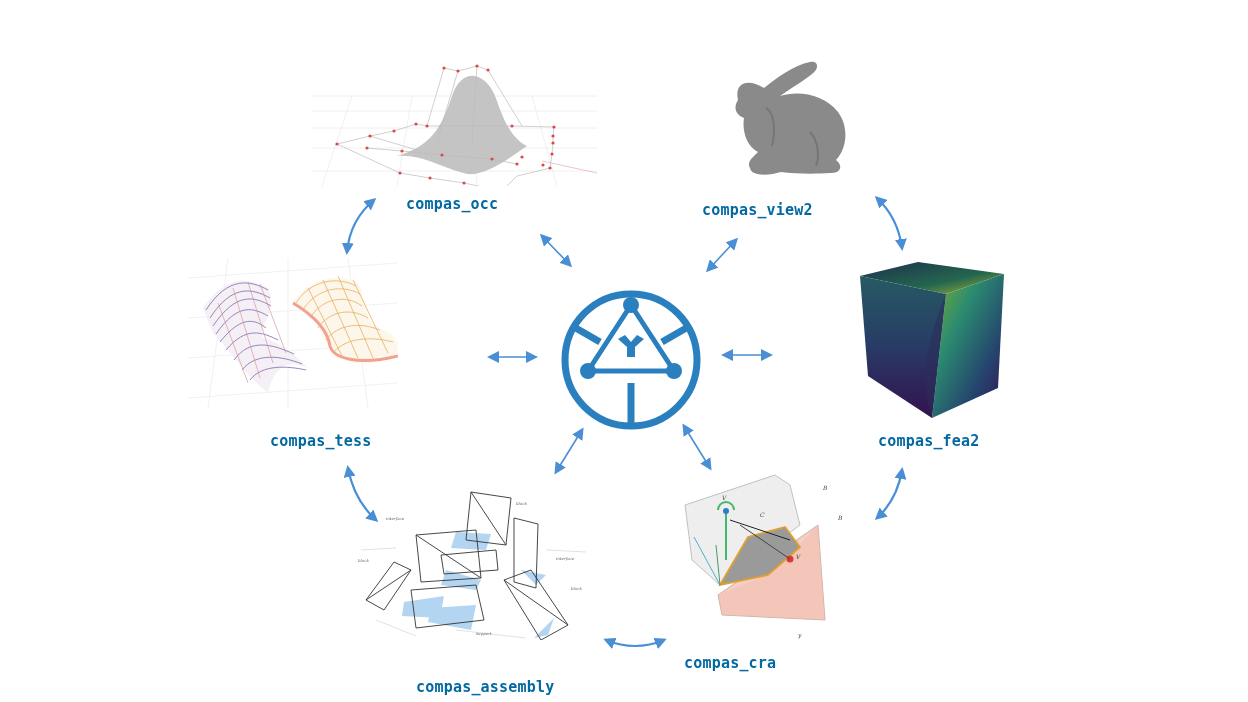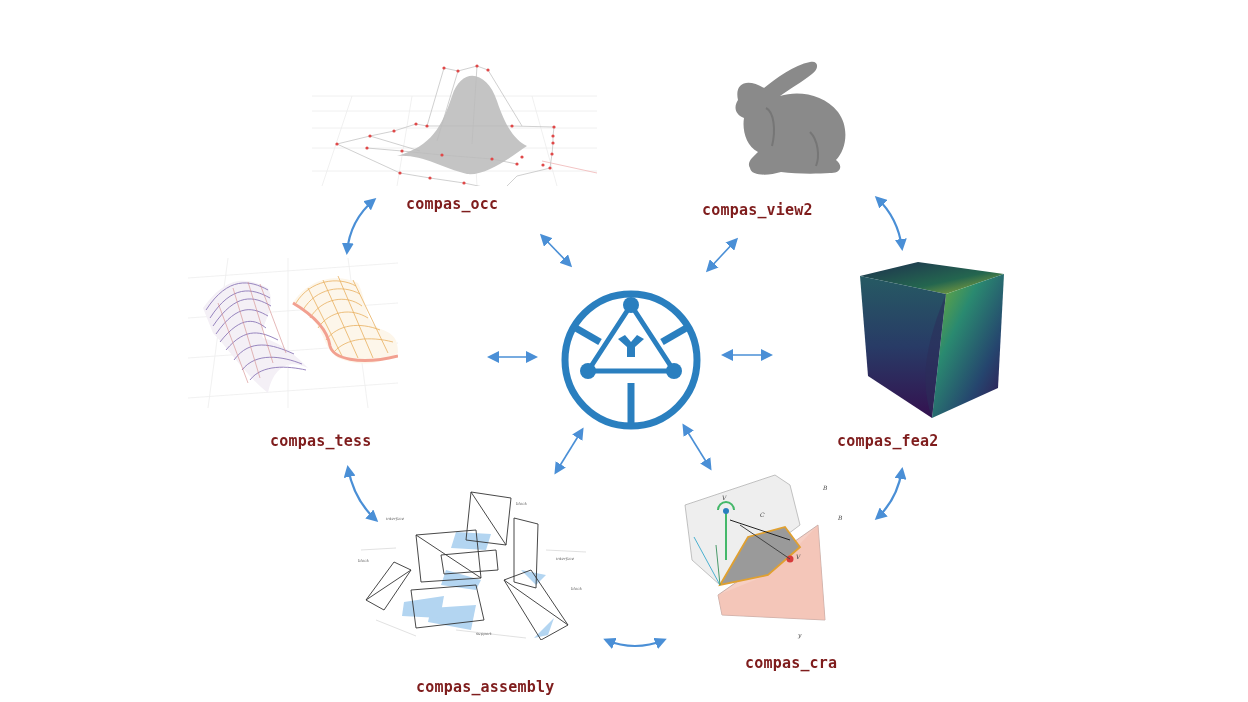--- a/index.html
+++ b/index.html
@@ -1,18 +1,18 @@
 <!DOCTYPE html>
 <html><head>
 <meta charset="utf-8">
 <style>
   html, body { margin:0; padding:0; background:#ffffff; }
   body { width:1248px; height:702px; position:relative; overflow:hidden; font-family:"DejaVu Sans Mono","Liberation Mono",monospace; }
   .stage { position:absolute; left:0; top:0; width:1248px; height:702px; }
-  .label { position:absolute; color:#7f1d1d; font-family:"DejaVu Sans Mono","Liberation Mono",monospace; font-size:15px; font-weight:bold; white-space:nowrap; letter-spacing:0.2px; }
+  .label { position:absolute; color:#0369a1; font-family:"DejaVu Sans Mono","Liberation Mono",monospace; font-size:15px; font-weight:bold; white-space:nowrap; letter-spacing:0.2px; }
   .node { position:absolute; }
   svg { display:block; }
 </style>
 </head>
 <body>
 
 <div class="stage">
 
   <svg class="node" style="left:0;top:0" width="1248" height="702">
     <defs>
@@ -197,21 +197,21 @@
             <stop offset="0.7" stop-color="#25456e"></stop>
             <stop offset="1" stop-color="#36104e"></stop>
         </linearGradient>
       </defs>
       <polygon points="2,18 60,4 146,16 88,36" fill="url(#gtop)"></polygon>
       <polygon points="2,18 88,36 74,160 10,118" fill="url(#gleft)"></polygon>
       <polygon points="88,36 146,16 140,130 74,160" fill="url(#gright)"></polygon>
       <path d="M88,36 C70,80 60,120 74,160" fill="#2b2e5a" opacity="0.55"></path>
     </svg>
   </div>
-  <div class="label" style="left:837px;top:432px">compas_fea2</div>
+  <div class="label" style="left:878px;top:432px">compas_fea2</div>
 
   <div class="node" style="left:356px;top:490px;width:250px;height:150px">
     <svg width="250" height="150" viewBox="0 0 250 150">
       <g fill="#b3d5f1">
         <polygon points="100,42 135,44 130,60 95,58"></polygon>
         <polygon points="90,80 125,90 120,100 85,95"></polygon>
         <polygon points="75,118 120,115 115,140 72,132"></polygon>
         <polygon points="48,112 88,106 84,128 46,126"></polygon>
         <polygon points="178,148 198,128 192,145"></polygon>
         <polygon points="165,80 190,85 180,95"></polygon>
@@ -264,15 +264,15 @@
       <g fill="#444" font-size="6" font-family="DejaVu Serif, serif" font-style="italic">
         <text x="42" y="35">V</text>
           <text x="80" y="52">C</text>
           <text x="116" y="94">V</text>
         <text x="143" y="25">B</text>
           <text x="158" y="55">B</text>
           <text x="118" y="172">y</text>
       </g>
     </svg>
   </div>
-  <div class="label" style="left:745px;top:654px">compas_cra</div>
+  <div class="label" style="left:684px;top:654px">compas_cra</div>
 
 </div>
 
 </body></html>

